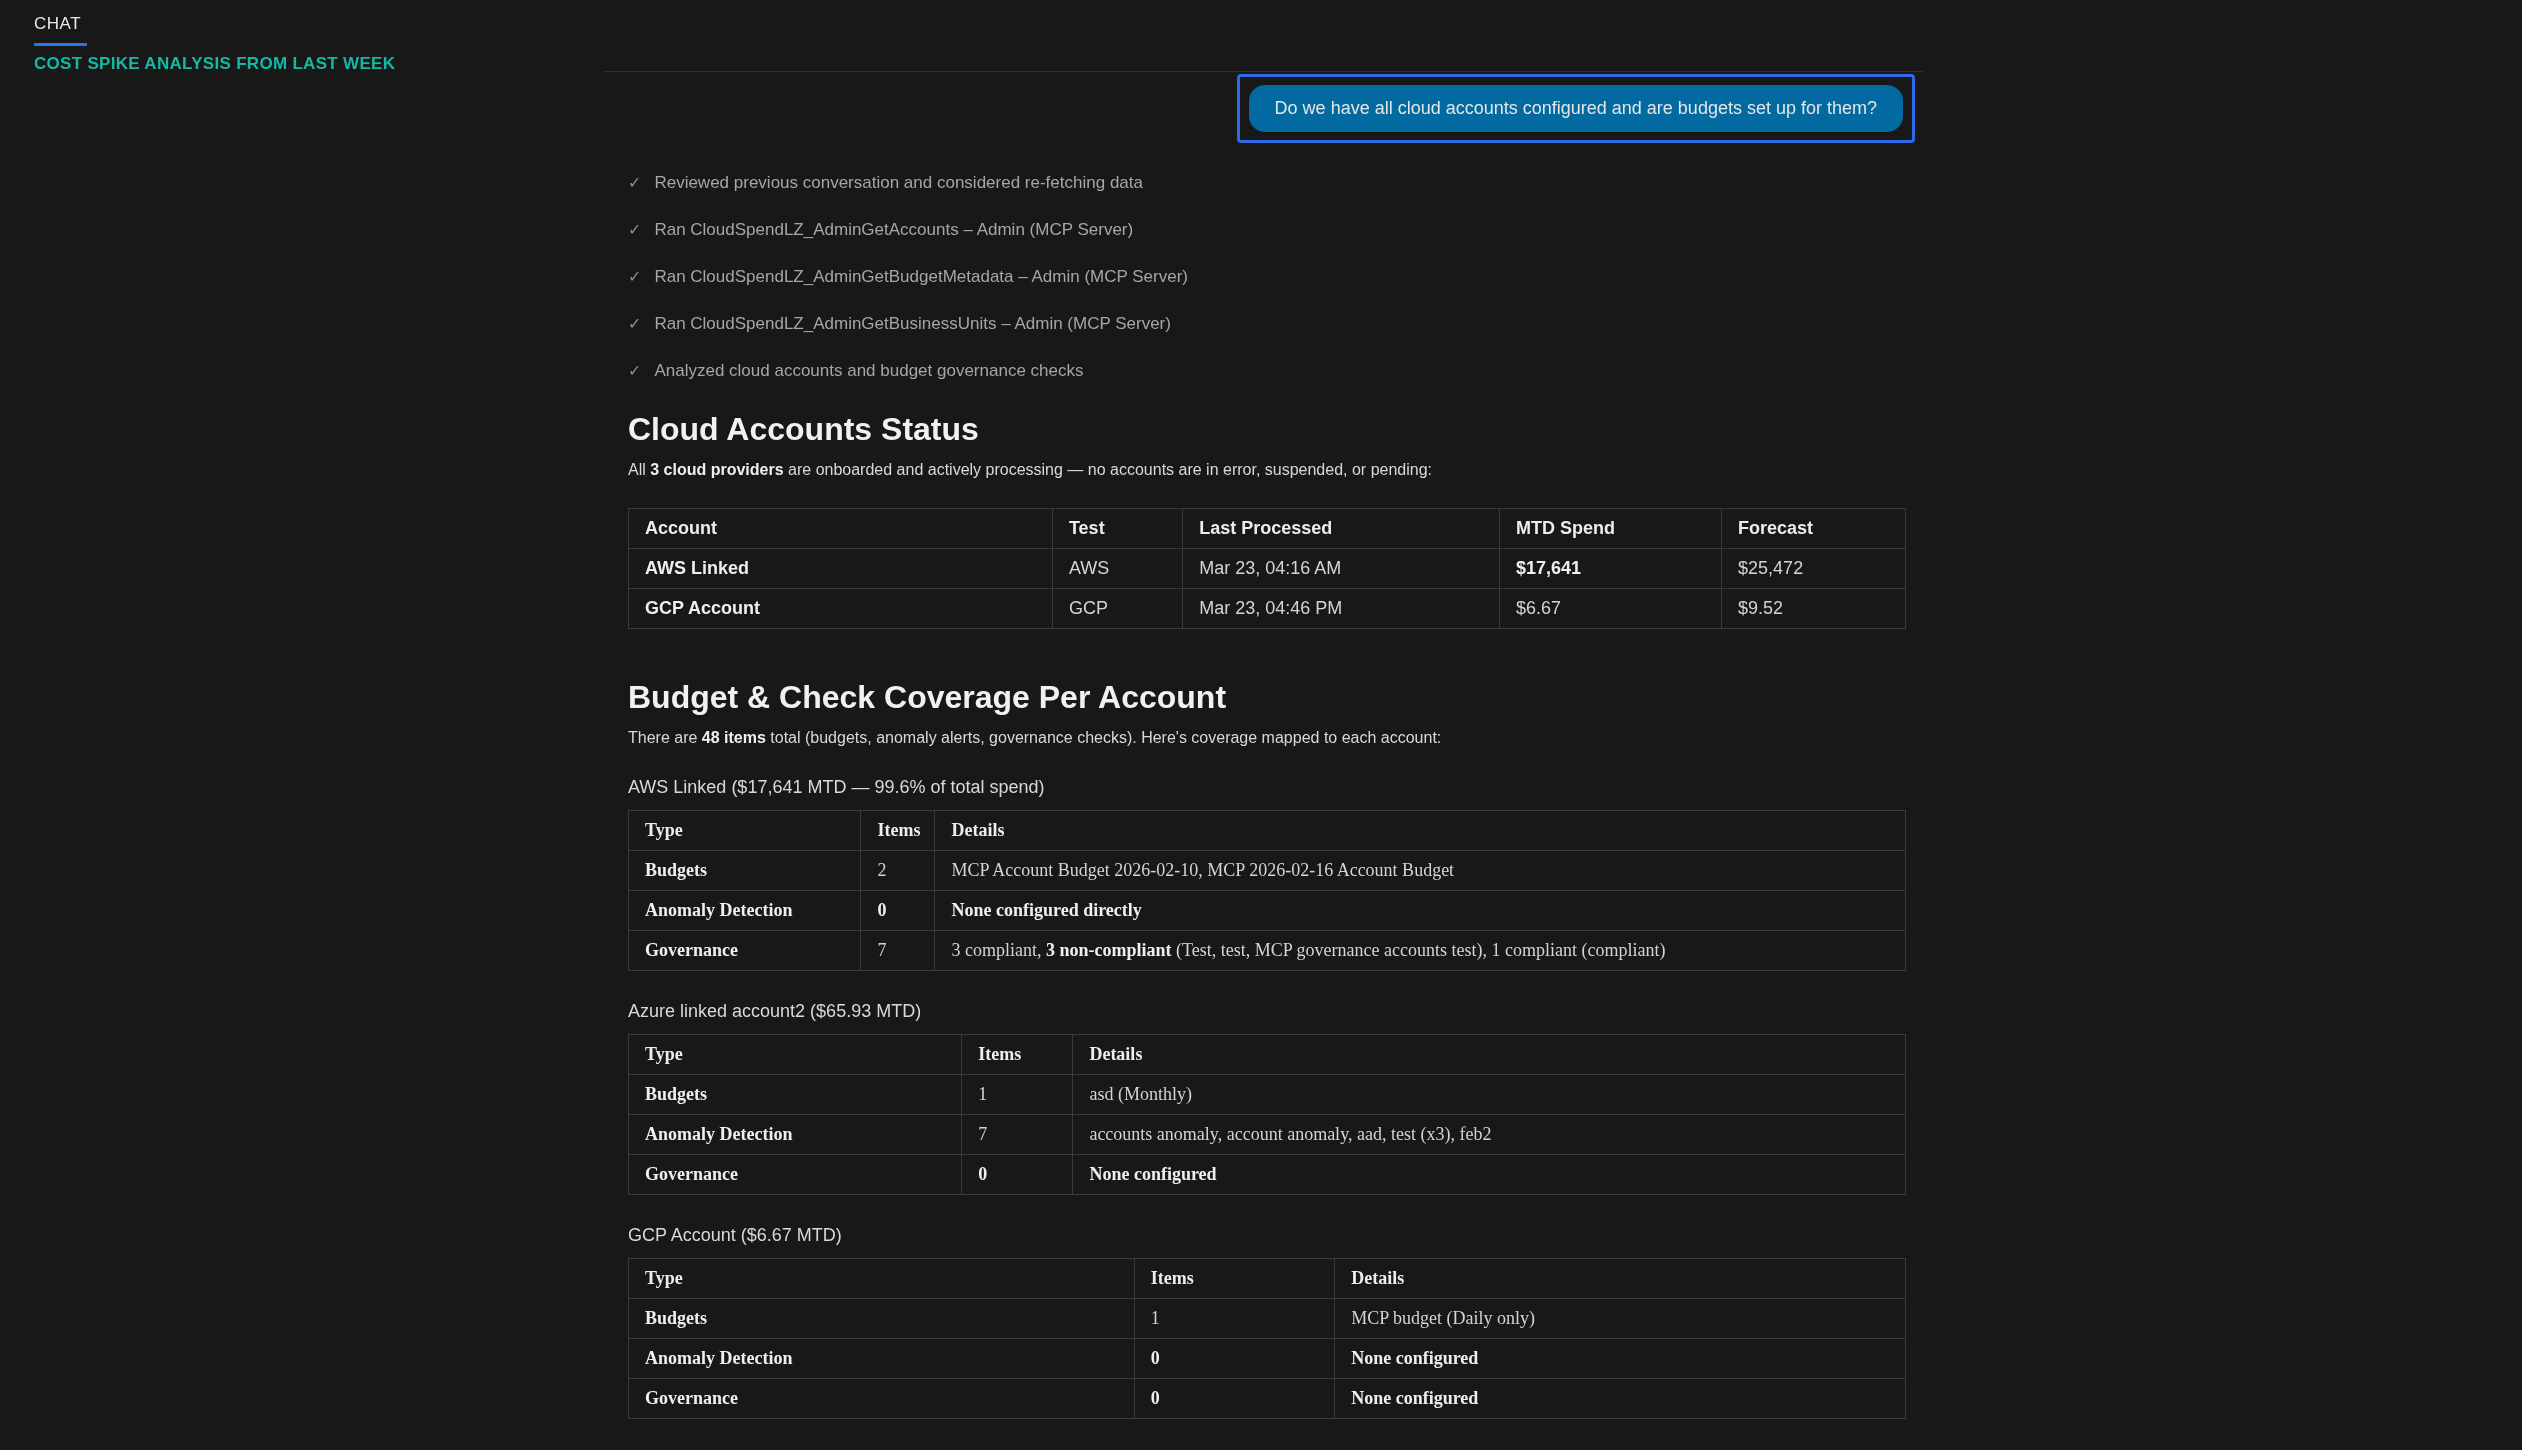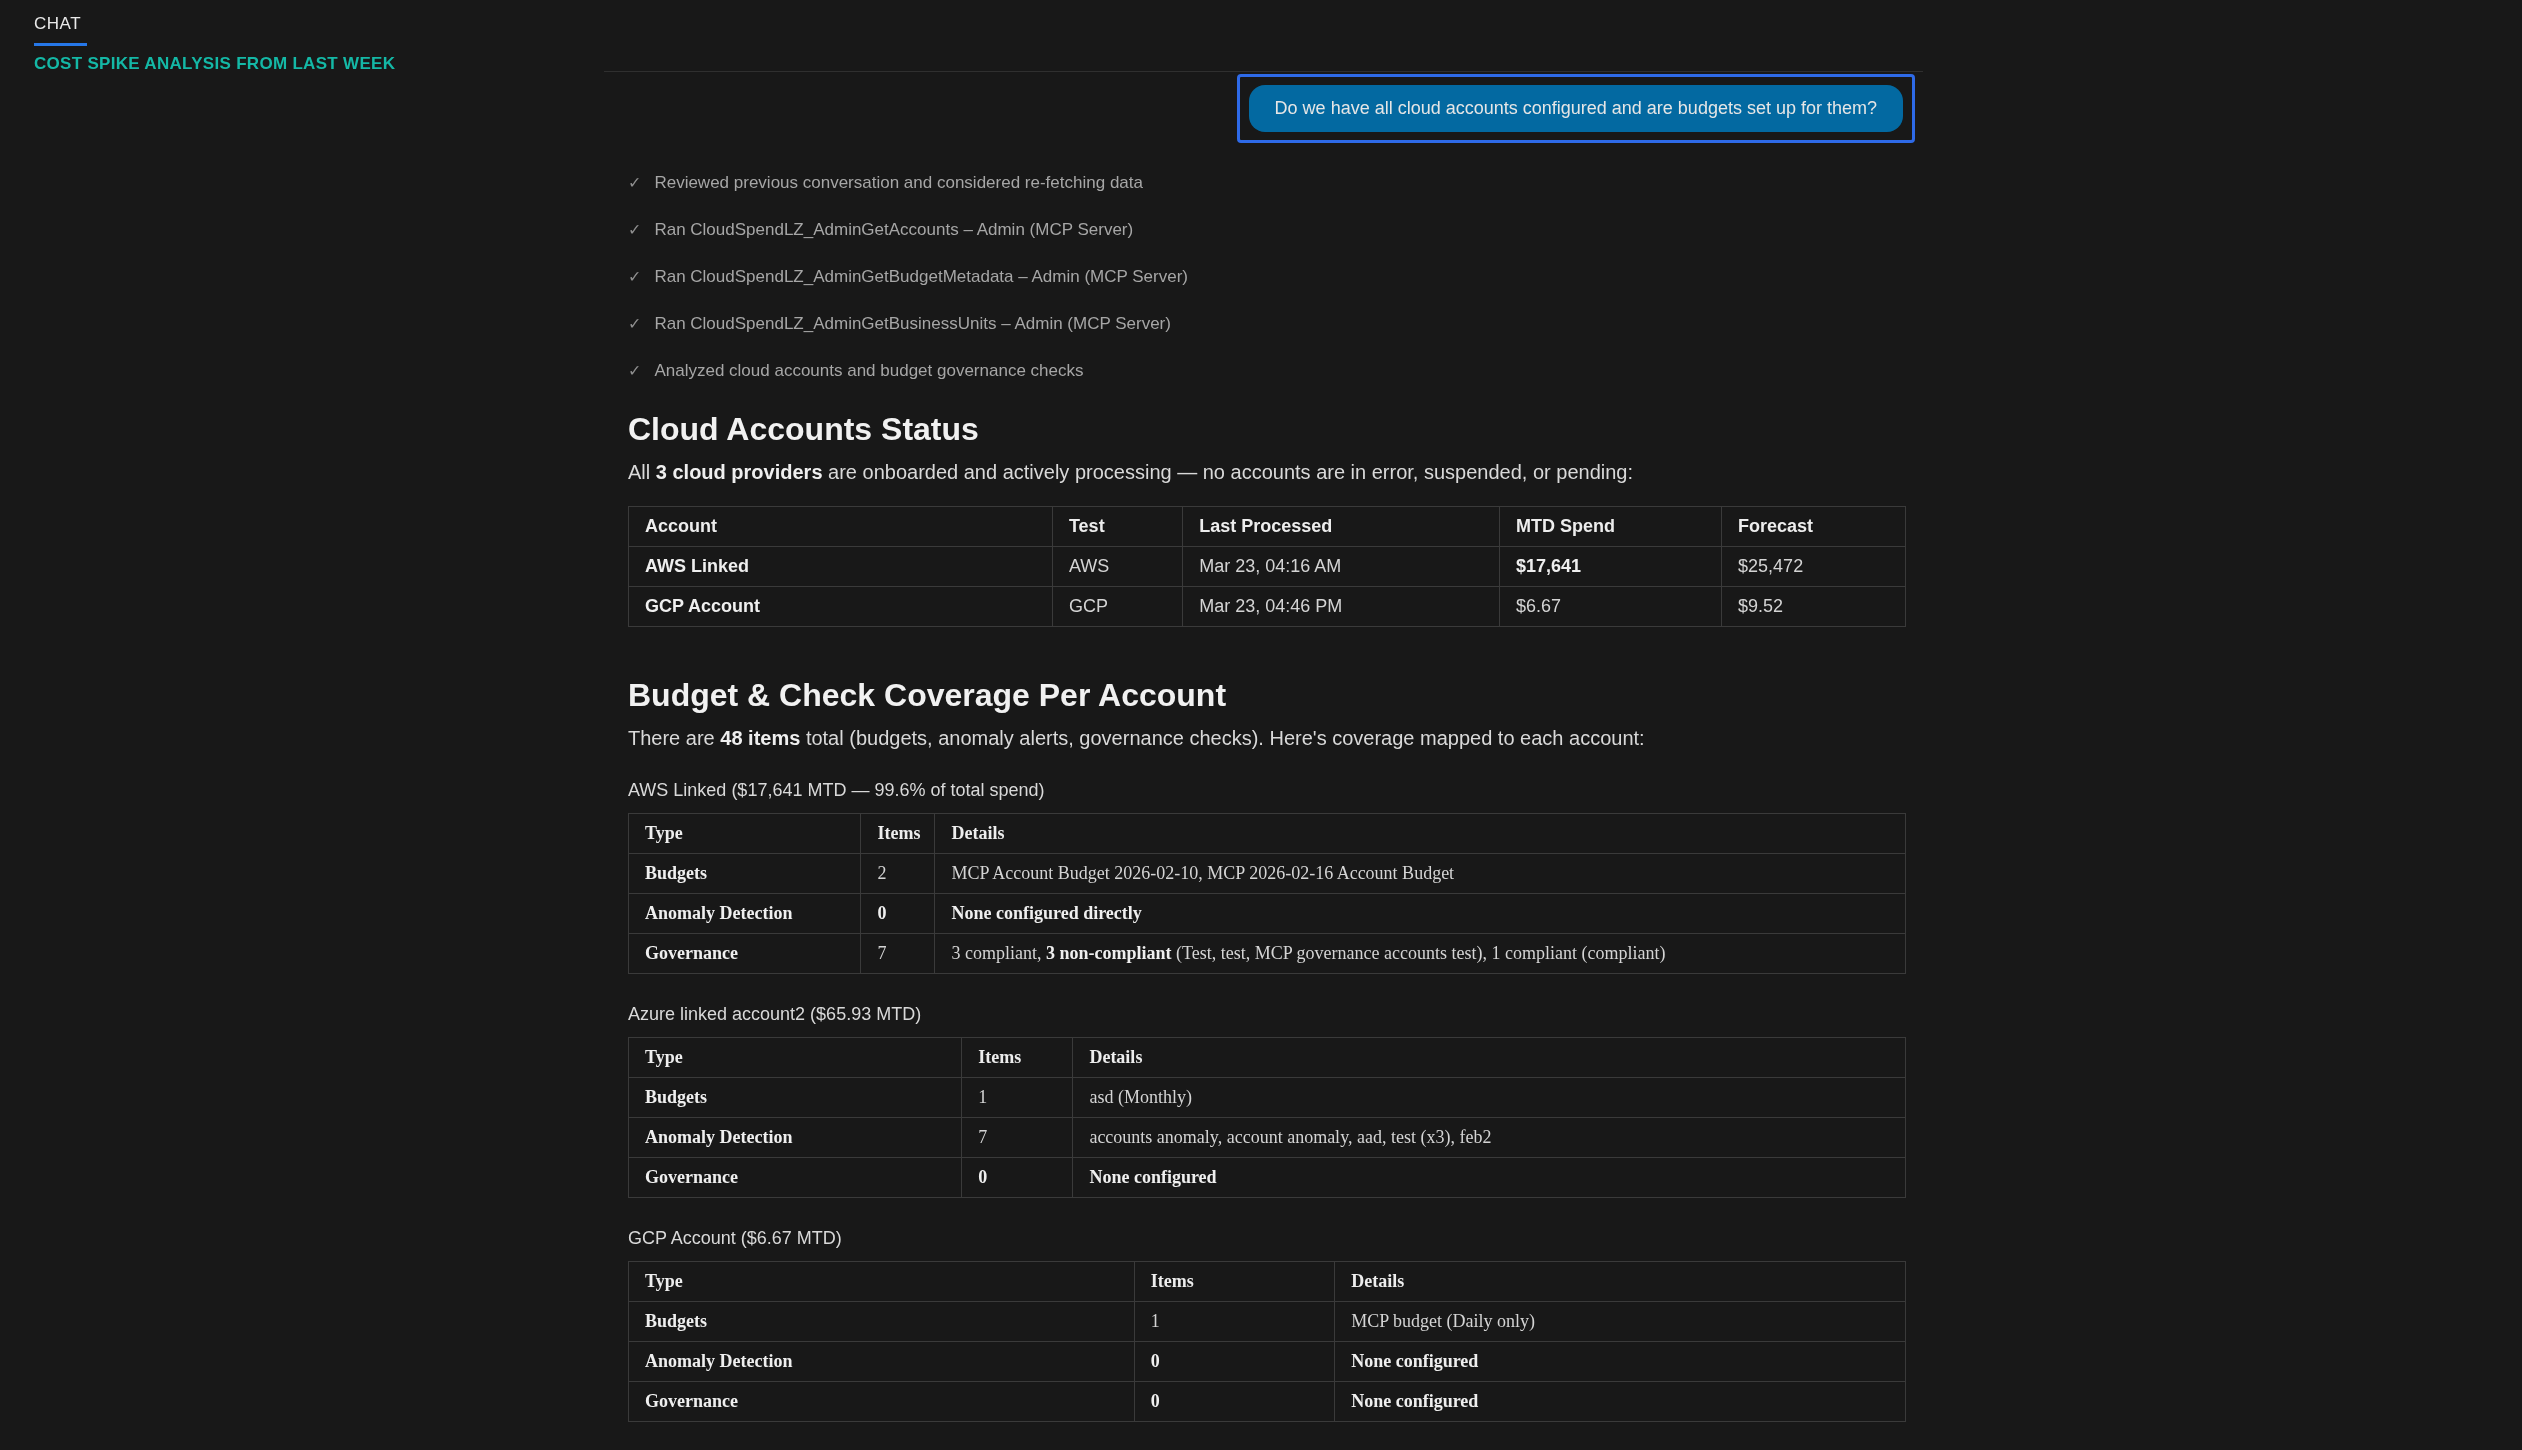--- a/index.html
+++ b/index.html
@@ -54,29 +54,29 @@
     font-size: 17px; color: #a6a6a6;
     margin-bottom: 27px;
   }
   .check { color: #8f8f8f; font-size: 16px; line-height: 20px; }
 
   h3.section-heading {
     margin: 30px 0 0 0; padding-left: 24px;
     font-size: 32px; font-weight: 700; color: #f1f1f1;
   }
   h3.section-heading.gap-lg { margin-top: 50px; }
-  p.intro { margin: 13px 0 0 0; padding-left: 24px; font-size: 20px; color: #d9d9d9; }
+  p.intro { margin: 13px 0 0 0; padding-left: 24px; font-size: 16px; color: #d9d9d9; }
   p.sub-label { margin: 30px 0 0 0; padding-left: 24px; font-size: 18px; color: #d9d9d9; }
   .b, strong { font-weight: 700; color: #efefef; }
 
   table.data-table {
     border-collapse: collapse;
     table-layout: fixed;
     width: 1278px;
-    margin: 22px 0 0 24px;
+    margin: 29px 0 0 24px;
     font-size: 18px;
     color: #d4d4d4;
   }
   table.data-table.tight { margin-top: 12px; font-family: Liberation Serif, serif; }
   .data-table th, .data-table td {
     border: 1px solid #3a3a3a;
     padding: 9px 16px;
     text-align: left;
     vertical-align: middle;
     overflow: hidden; white-space: nowrap;

